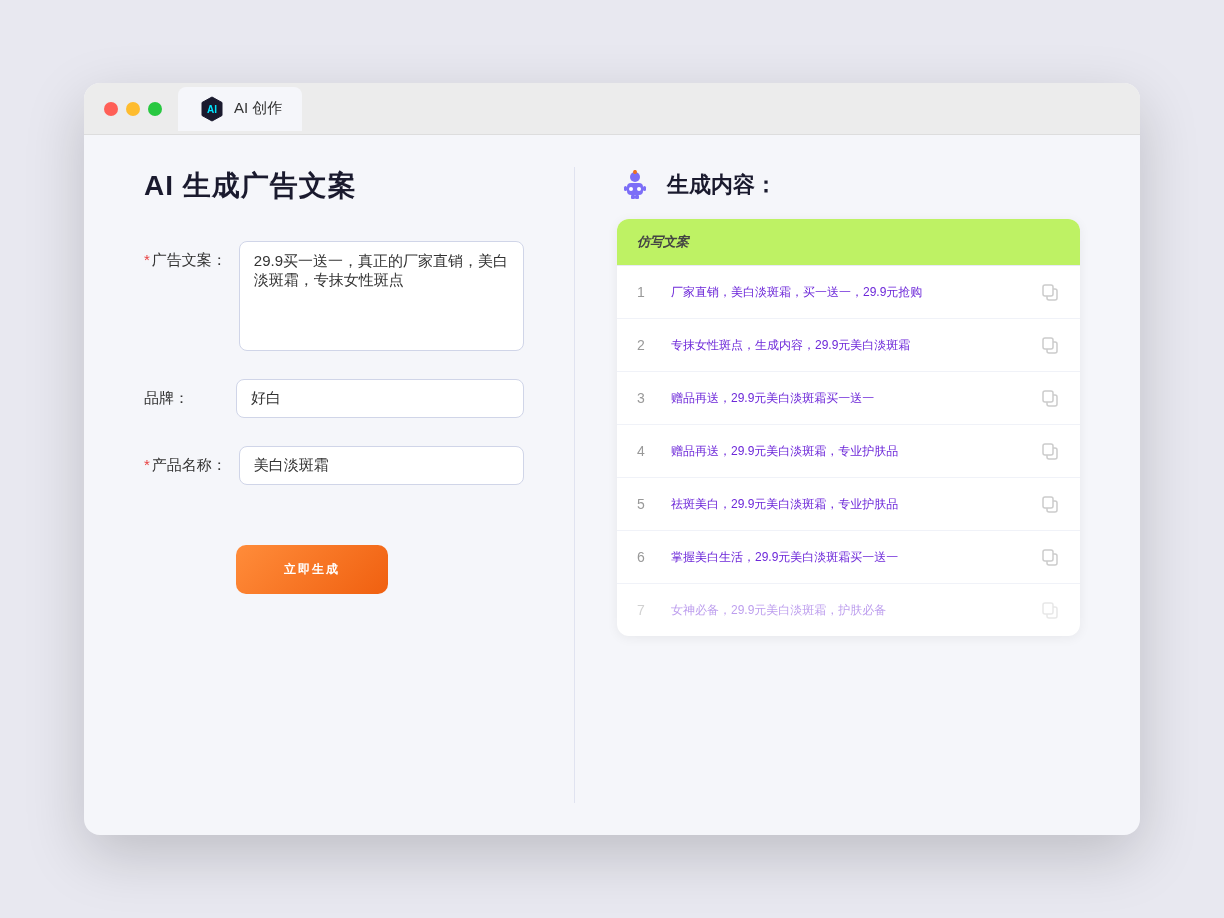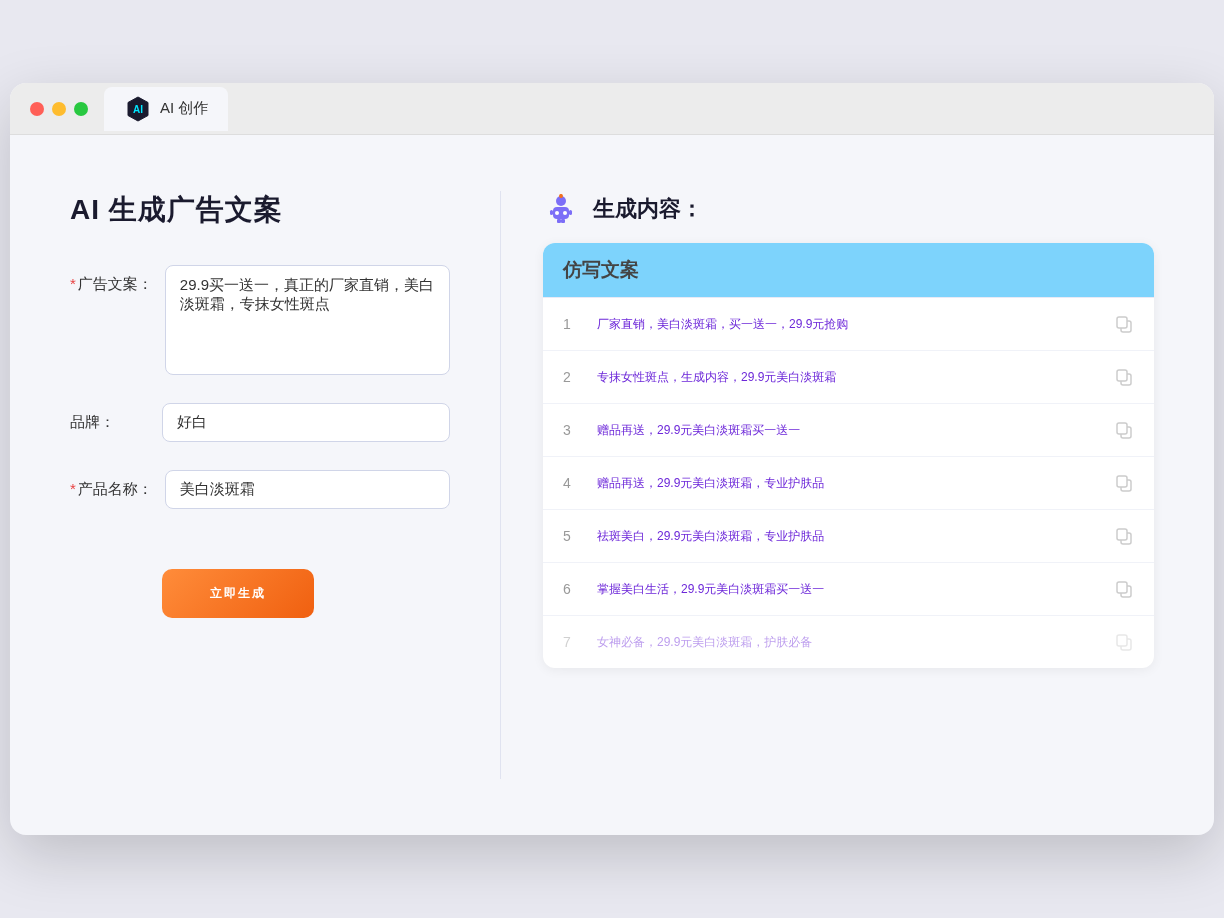--- a/index.html
+++ b/index.html
@@ -5,21 +5,21 @@
     * { box-sizing: border-box; margin: 0; padding: 0; }
     body {
       background: #e8e8f0;
       display: flex;
       justify-content: center;
       align-items: center;
       min-height: 100vh;
       font-family: -apple-system, "PingFang SC", "Microsoft YaHei", sans-serif;
     }
     .browser-window {
-      width: 1204px;
+      width: 1056px;
       background: #f5f6fa;
       border-radius: 16px;
       box-shadow: 0 20px 60px rgba(0,0,0,0.18);
       overflow: hidden;
     }
     .title-bar {
       background: #ececec;
       height: 52px;
       display: flex;
       align-items: center;
@@ -45,21 +45,21 @@
       gap: 8px;
       background: #f5f6fa;
       padding: 8px 20px;
       border-radius: 8px 8px 0 0;
       font-size: 15px;
       color: #333;
     }
     .content-area {
       display: flex;
       gap: 0;
-      padding: 56px 60px;
+      padding: 32px 60px;
       min-height: 700px;
     }
     
     .left-panel {
       flex: 0 0 420px;
       padding-right: 40px;
     }
     .page-title {
       font-size: 28px;
       font-weight: 700;
@@ -135,26 +135,27 @@
       font-weight: 600;
       color: #1a1a2e;
     }
     .results-container {
       background: #fff;
       border-radius: 12px;
       overflow: hidden;
       box-shadow: 0 2px 12px rgba(0,0,0,0.06);
     }
     .results-header {
-      background: #7dd3fc;
+      background: #bef264;
       padding: 14px 20px;
-      font-size: 19px;
+      font-size: 13px;
       font-weight: 600;
       color: #444;
       border-bottom: 1px solid #e8eaf6;
+      font-style: italic;
     }
     .result-row {
       display: flex;
       align-items: center;
       padding: 16px 20px;
       border-bottom: 1px solid #f0f2f8;
       gap: 14px;
     }
     .result-row:last-child {
       border-bottom: none;

